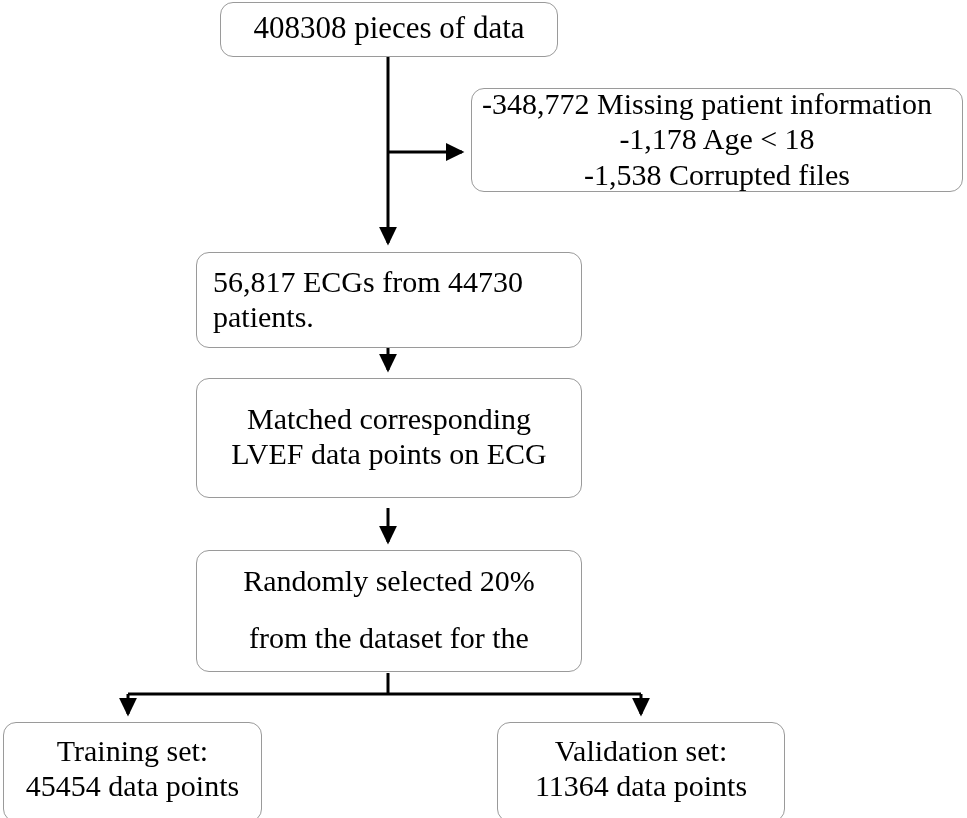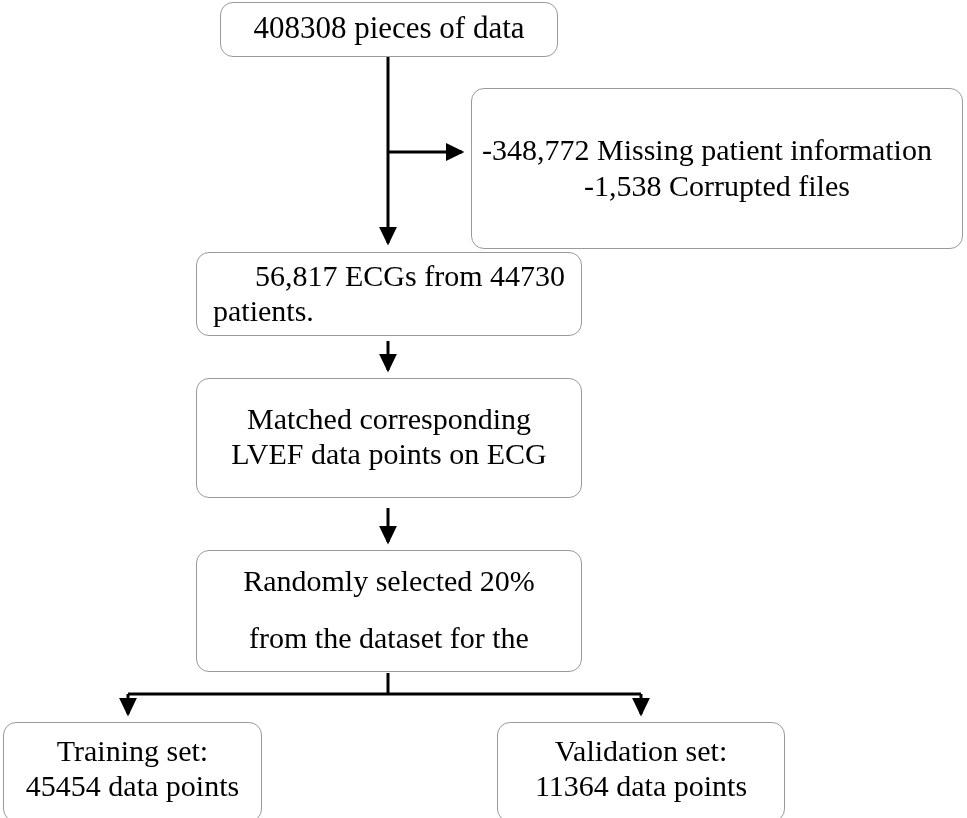--- a/index.html
+++ b/index.html
@@ -42,33 +42,33 @@
     white-space: pre;
   }
   
   #node-source {
     left: 220px;  top: 2px;   width: 338px; height: 55px;
     font-size: 31px;
     align-items: center;
     padding-bottom: 2px;
   }
   #node-exclusions {
-    left: 471px;  top: 88px;  width: 492px; height: 161px;
+    left: 471px;  top: 88px;  width: 492px; height: 104px;
     font-size: 30px;
     padding: 4px 10px 6px 10px;
     align-items: center;
   }
   #node-exclusions .line.first {
     align-self: flex-start;
   }
   #node-ecgs {
-    left: 196px;  top: 252px; width: 386px; height: 84px;
+    left: 196px;  top: 252px; width: 386px; height: 96px;
     font-size: 30px;
     padding: 2px 16px 4px 16px;
-    align-items: flex-end;
+    align-items: flex-start;
   }
   #node-ecgs .line.second {
     align-self: flex-start;
   }
   #node-matched {
     left: 196px;  top: 378px; width: 386px; height: 120px;
     font-size: 30px;
     padding: 2px 14px 6px 14px;
     align-items: center;
   }
@@ -117,20 +117,21 @@
     <path d="M128,694 L128,714" stroke="#000000" stroke-width="3" fill="none" marker-end="url(#arrowhead)"></path>
     <path d="M641,694 L641,714" stroke="#000000" stroke-width="3" fill="none" marker-end="url(#arrowhead)"></path>
   </svg>
 
   <div class="node" id="node-source">
     <span class="line">408308 pieces of data</span>
   </div>
 
   <div class="node" id="node-exclusions">
     <span class="line first">-348,772 Missing patient information</span>
+    <span class="line">-1,178 Age &lt; 18</span>
     <span class="line">-1,538 Corrupted files</span>
   </div>
 
   <div class="node" id="node-ecgs">
     <span class="line">56,817 ECGs from 44730</span>
     <span class="line second">patients.</span>
   </div>
 
   <div class="node" id="node-matched">
     <span class="line">Matched corresponding</span>

